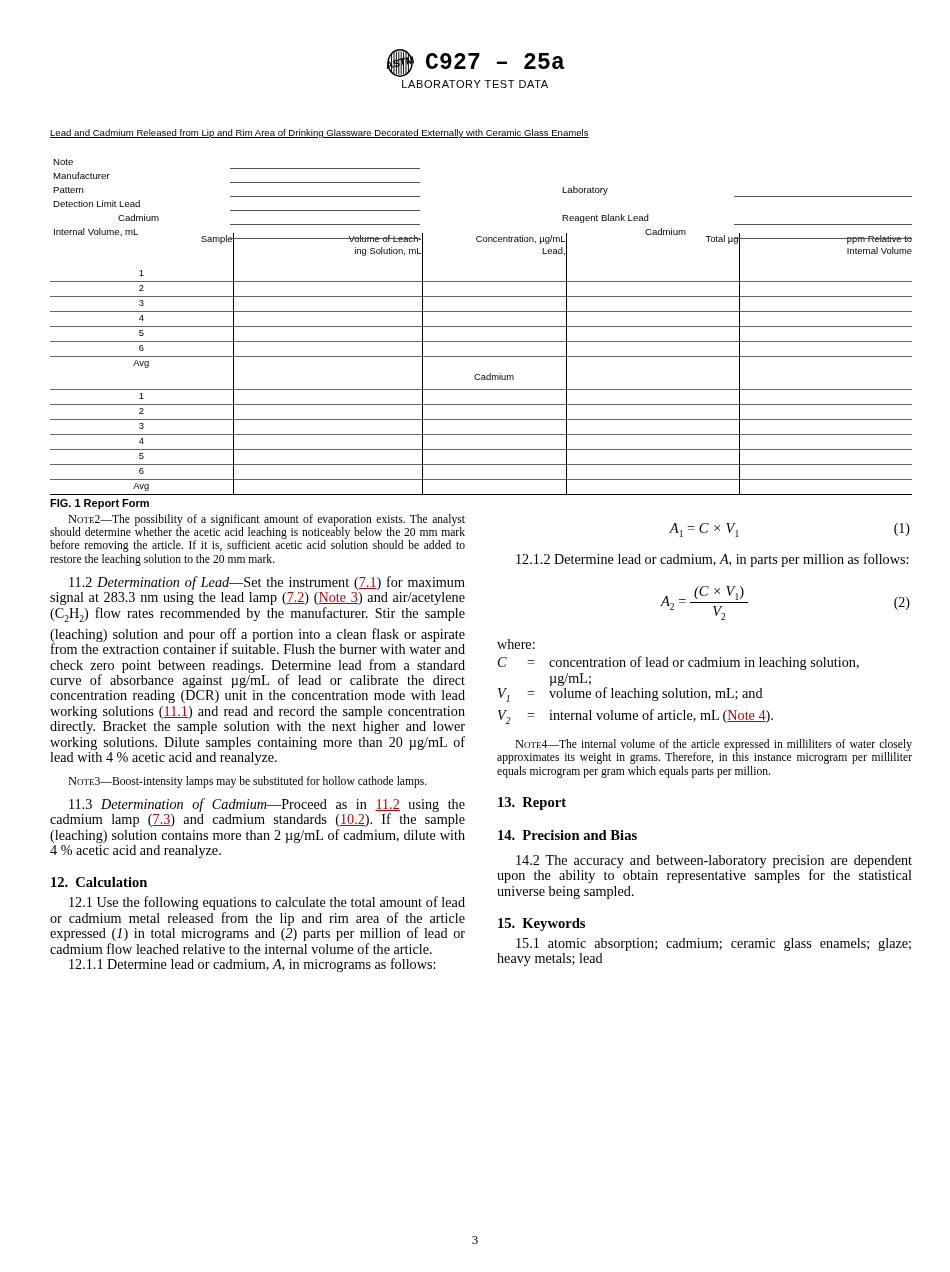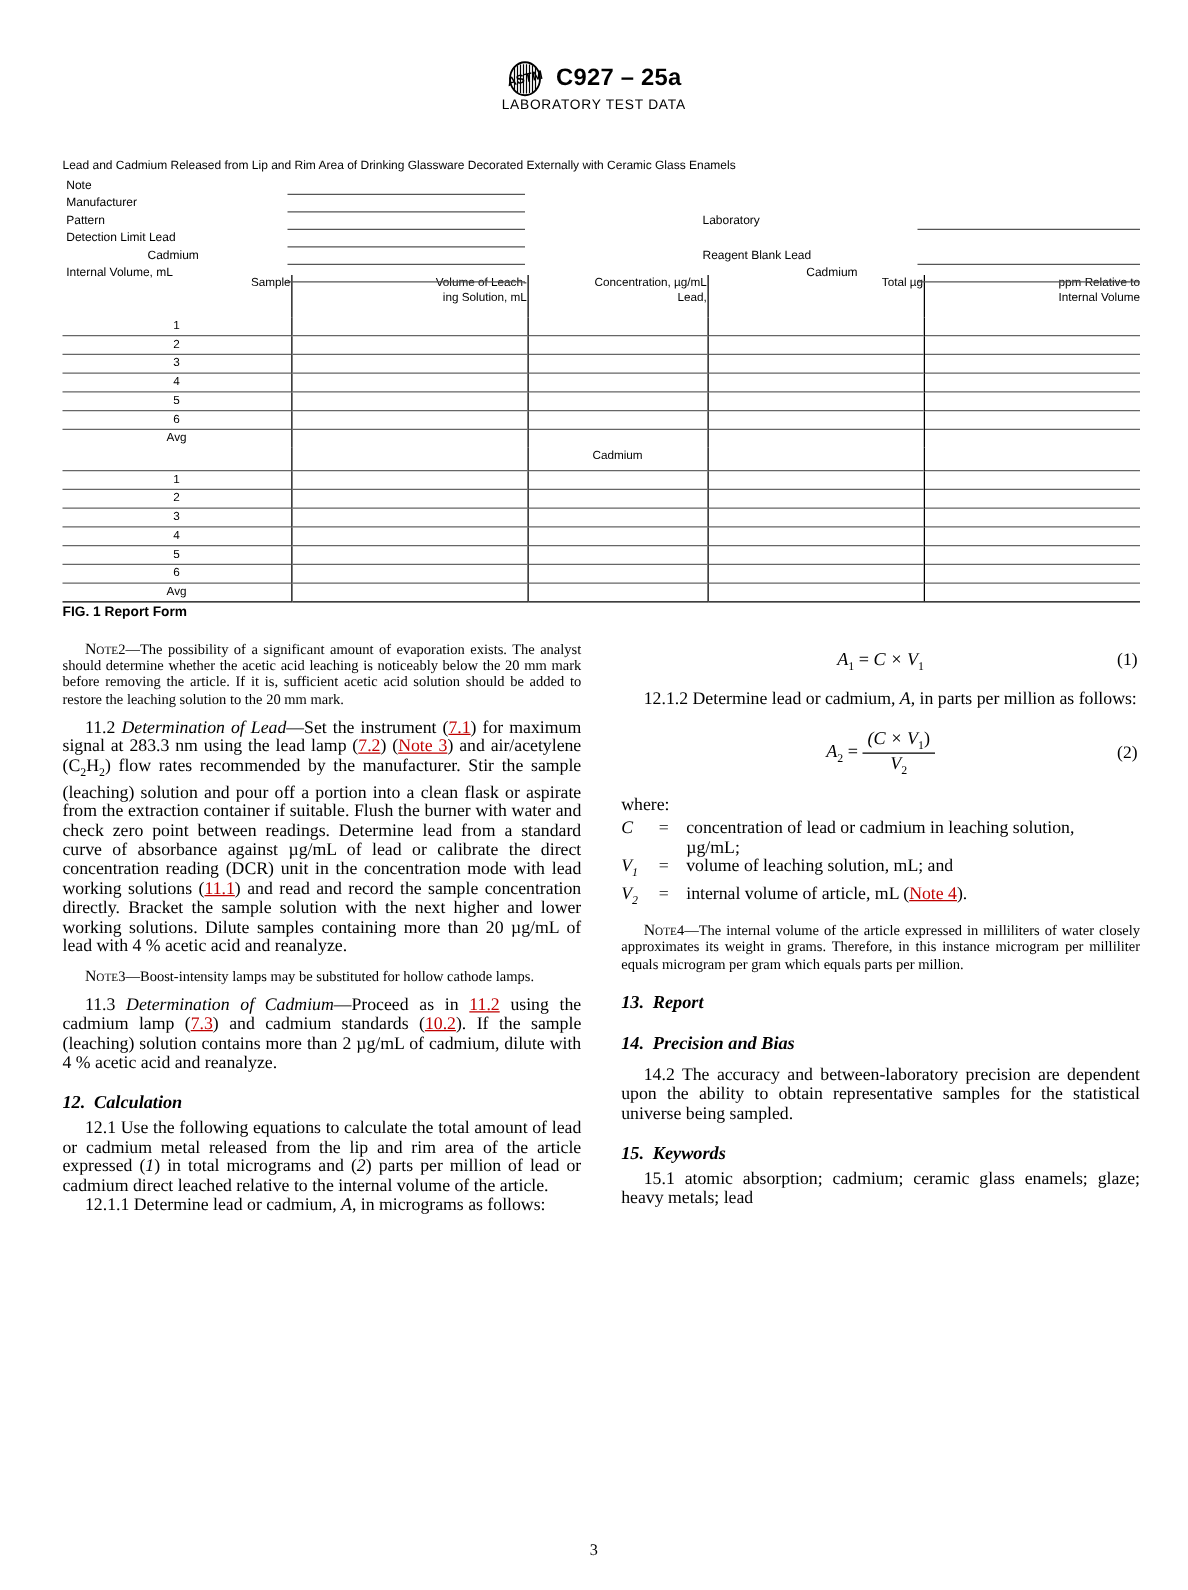--- a/index.html
+++ b/index.html
@@ -14,36 +14,36 @@
   .page{position:relative;width:950px;height:1272px;}
 
   
   .doc-header{
     display:flex;align-items:center;justify-content:center;
     gap:10px;
     padding-top:48px;
   }
   .astm-logo{width:30px;height:30px;display:block;}
   .doc-title{
-    font-family:Liberation Sans, sans-serif;
-    font-weight:bold;font-size:19px;letter-spacing:.2px;text-align:right;
+    font-family:Liberation Mono, monospace;
+    font-weight:bold;font-size:23px;letter-spacing:.2px;text-align:right;
   }
   .lab-test-data{
     text-align:center;
     font-family:"Liberation Sans", sans-serif;
     font-size:11px;letter-spacing:.6px;
   }
 
   
   .form-wrap{
     position:absolute;left:50px;top:127px;width:862px;
     font-family:"Liberation Sans", sans-serif;
     font-size:9.6px;
   }
-  .form-caption{font-size:9.6px;margin-bottom:3px;white-space:nowrap;}
+  .form-caption{font-size:9.6px;margin-bottom:16px;white-space:nowrap;text-decoration:underline;}
 
   .fields{position:relative;height:79px;margin-top:1px;}
   .fld{position:absolute;font-size:9.6px;white-space:nowrap;}
   .rule{position:absolute;border-bottom:1.1px solid #555;}
 
   
   table.report{
     border-collapse:collapse;width:862px;
     font-family:"Liberation Sans", sans-serif;font-size:9.4px;
     table-layout:fixed;
@@ -76,21 +76,21 @@
   .col{width:415px;}
   p{margin:0 0 0 0;text-align:justify;line-height:15.4px;font-size:14.2px;}
   p.indent{text-indent:18px;}
   p.gap{margin-top:9px;}
   .note{
     font-size:11.6px;line-height:13.2px;text-align:justify;
     text-indent:18px;margin-top:9px;
   }
   .sc{font-variant:small-caps;font-size:12.6px;}
   .sec-head{
-    font-weight:bold;font-size:14.6px;margin-top:16px;margin-bottom:4px;font-style:italic;
+    font-weight:bold;font-size:14.6px;margin-top:16px;margin-bottom:4px;
   }
   .sec-head span.num{margin-right:7px;}
   i{font-style:italic;}
   .lnk{color:#c00000;}
   .eq-row{
     display:flex;align-items:center;justify-content:center;
     position:relative;margin:12px 0 10px 0;min-height:26px;
   }
   .eq-body{font-size:14.5px;font-family:"Liberation Serif",serif;}
   .eq-num{position:absolute;right:2px;font-size:14px;}
@@ -330,21 +330,21 @@
       <p class="indent gap">
         <span>11.3</span>
         <i>Determination of Cadmium</i><span>—Proceed as in </span><a class="lnk" href="#">11.2</a><span> using the cadmium lamp (</span><a class="lnk" href="#">7.3</a><span>) and cadmium standards (</span><a class="lnk" href="#">10.2</a><span>). If the sample (leaching) solution contains more than 2 µg/mL of cadmium, dilute with 4 % acetic acid and reanalyze.</span>
       </p>
 
       <div class="sec-head">
         <span class="num">12.</span><span>Calculation</span>
       </div>
 
       <p class="indent">
-        <span>12.1</span><span> Use the following equations to calculate the total amount of lead or cadmium metal released from the lip and rim area of the article expressed (</span><i>1</i><span>) in total micrograms and (</span><i>2</i><span>) parts per million of lead or cadmium direct leached relative to the internal volume of the article.</span>
+        <span>12.1</span><span> Use the following equations to calculate the total amount of lead or cadmium metal released from the lip and rim area of the article expressed (</span><i>1</i><span>) in total micrograms and (</span><i>2</i><span>) parts per million of lead or cadmium flow leached relative to the internal volume of the article.</span>
       </p>
 
       <p class="indent">
         <span>12.1.1</span><span> Determine lead or cadmium, </span><i>A</i><span>, in micrograms as follows:</span>
       </p>
     </div>
 
     <div class="col">
 
       <div class="eq-row">

